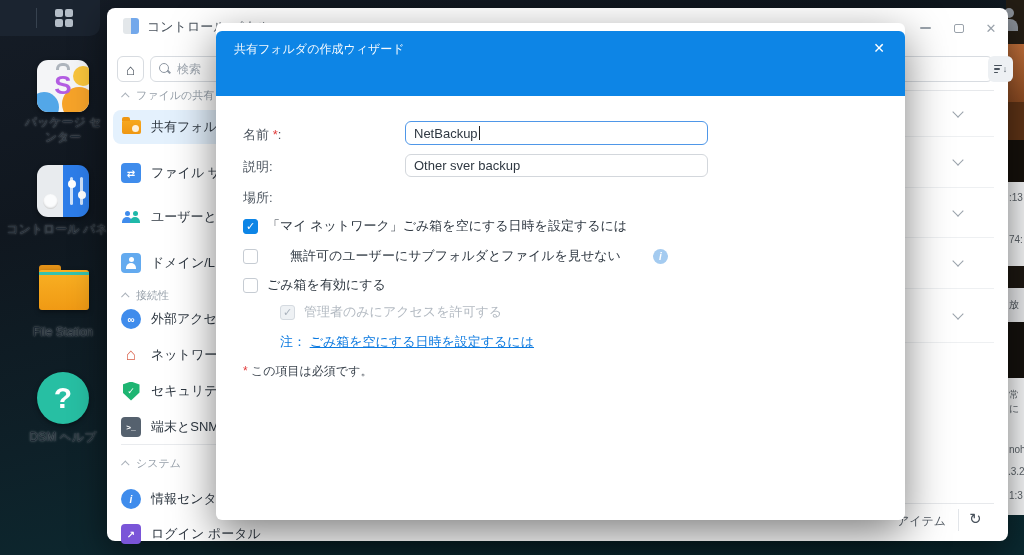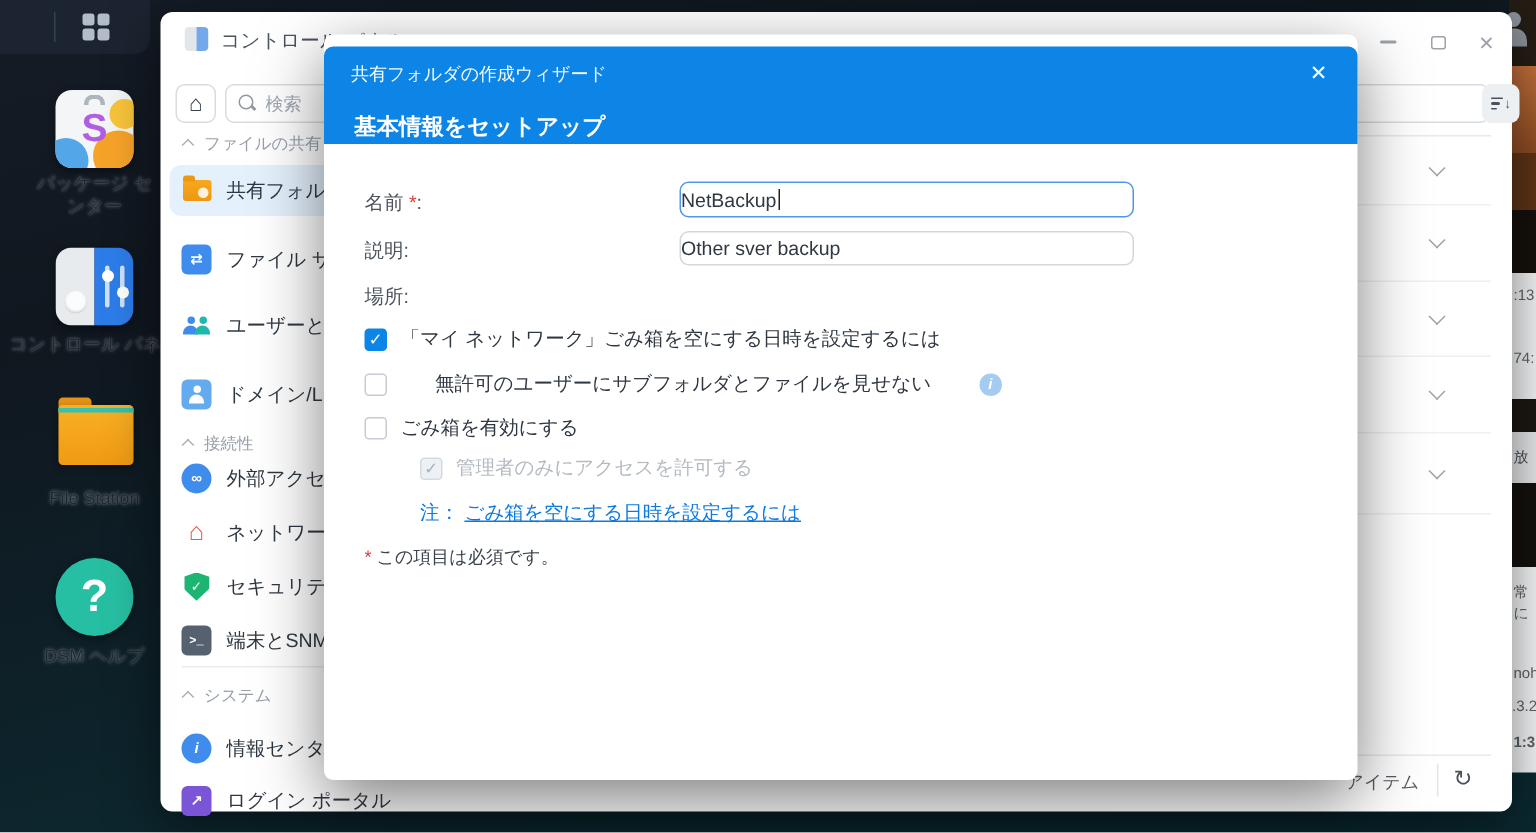--- a/index.html
+++ b/index.html
@@ -63,21 +63,21 @@
   .edge-f1 .t1 { position:absolute; left:1px; top:10px; }
   .edge-f1 .t2 { position:absolute; left:1px; top:52px; }
   .edge-dark2 { top:266px; height:22px; background:#1c1711; }
   .edge-f2 { top:288px; height:34px; background:#e7e8ea; }
   .edge-f2 .t1 { position:absolute; left:1px; top:10px; color:#4a5158; }
   .edge-dark3 { top:322px; height:56px; background:#14110d; }
   .edge-f3 { top:378px; height:137px; background:#f6f7f8; }
   .edge-f3 .t1 { position:absolute; left:1px; top:10px; }
   .edge-f3 .t2 { position:absolute; left:1px; top:66px; }
   .edge-f3 .t3 { position:absolute; left:0px; top:88px; }
-  .edge-f3 .t4 { position:absolute; left:1px; top:112px;font-weight:bold; }
+  .edge-f3 .t4 { position:absolute; left:1px; top:112px; }
 
   
   .window { position:absolute; left:107px; top:8px; width:901px; height:533px; background:#fff;
     border-radius:8px; box-shadow:0 10px 34px rgba(0,0,0,.5); }
   .titlebar { position:absolute; left:0; top:0; width:100%; height:36px; }
   .app-mini { position:absolute; left:16px; top:10px; width:16px; height:16px; border-radius:3px; overflow:hidden; opacity:.85; }
   .app-mini .l { position:absolute; left:0; width:8px; height:16px; background:#dfe3e7; }
   .app-mini .r { position:absolute; right:0; width:8px; height:16px; background:#5b9ae8; }
   .win-title { position:absolute; left:40px; top:10px; font-size:13px; color:#4b545e; }
   .winbtn { position:absolute; top:11px; width:20px; height:18px; display:flex; align-items:center; justify-content:center; cursor:default; }
@@ -139,21 +139,21 @@
     border-radius:6px; box-shadow:0 14px 44px rgba(0,0,0,.5); }
   .dlg-header { position:absolute; left:0; top:8px; width:100%; height:65px; background:#0d85e6; border-radius:6px 6px 0 0; }
   .dlg-wtitle { position:absolute; left:18px; top:10px; font-size:12px; color:rgba(255,255,255,.96); }
   .dlg-close { position:absolute; right:16px; top:7px; width:20px; height:20px; color:#fff; font-size:14px;
     display:flex; align-items:center; justify-content:center; cursor:default; }
   .dlg-step { position:absolute; left:20px; top:44px; font-size:15px; font-weight:bold; color:#fff; }
 
   .f-label { position:absolute; left:27px; font-size:13px; color:#4b545e; }
   .req { color:#e23b3b; }
   .f-input { position:absolute; left:189px; width:303px; height:23px; border:1px solid #d3d7dc; border-radius:6px;
-    font-size:13px; color:#2f3842; display:flex; align-items:center; padding-left:0; background:#fff;margin-left:48px; }
+    font-size:13px; color:#2f3842; display:flex; align-items:center; padding-left:8px; background:#fff; }
   .f-input.focused { border:1.5px solid #4f97e8; height:24px; }
   .caret { display:inline-block; width:1px; height:14px; background:#222; margin-left:1px; }
   .f-select { cursor:default; }
   .f-select .arr { position:absolute; right:8px; top:4px; font-size:11px; color:#3c4450; }
 
   .cbrow { position:absolute; left:27px; display:flex; align-items:center; gap:9px; }
   .cbrow .box { width:15px; height:15px; border:1px solid #c6ccd3; border-radius:3px; background:#fff;
     display:flex; align-items:center; justify-content:center; font-size:11px; color:#fff; }
   .cbrow .box.on { background:#0d85e6; border-color:#0d85e6; }
   .cbrow .txt { font-size:13px; color:#2f3842; }
@@ -379,21 +379,20 @@
     <div class="status-sep"></div>
     <div class="refresh"><span>↻</span></div>
   </div>
 
   <div class="dialog">
     <div class="dlg-header">
       <div class="dlg-wtitle">共有フォルダの作成ウィザード</div>
       <div class="dlg-close">
           <span>✕</span>
         </div>
-      <div class="dlg-step">基本情報をセットアップ</div>
     </div>
 
     <div class="f-label" style="top:103px;">
       <span>名前</span> <span class="req">*</span><span>:</span>
     </div>
     <div class="f-input focused" style="top:98px;">
       <span>NetBackup</span>
         <span class="caret"></span>
     </div>
 

